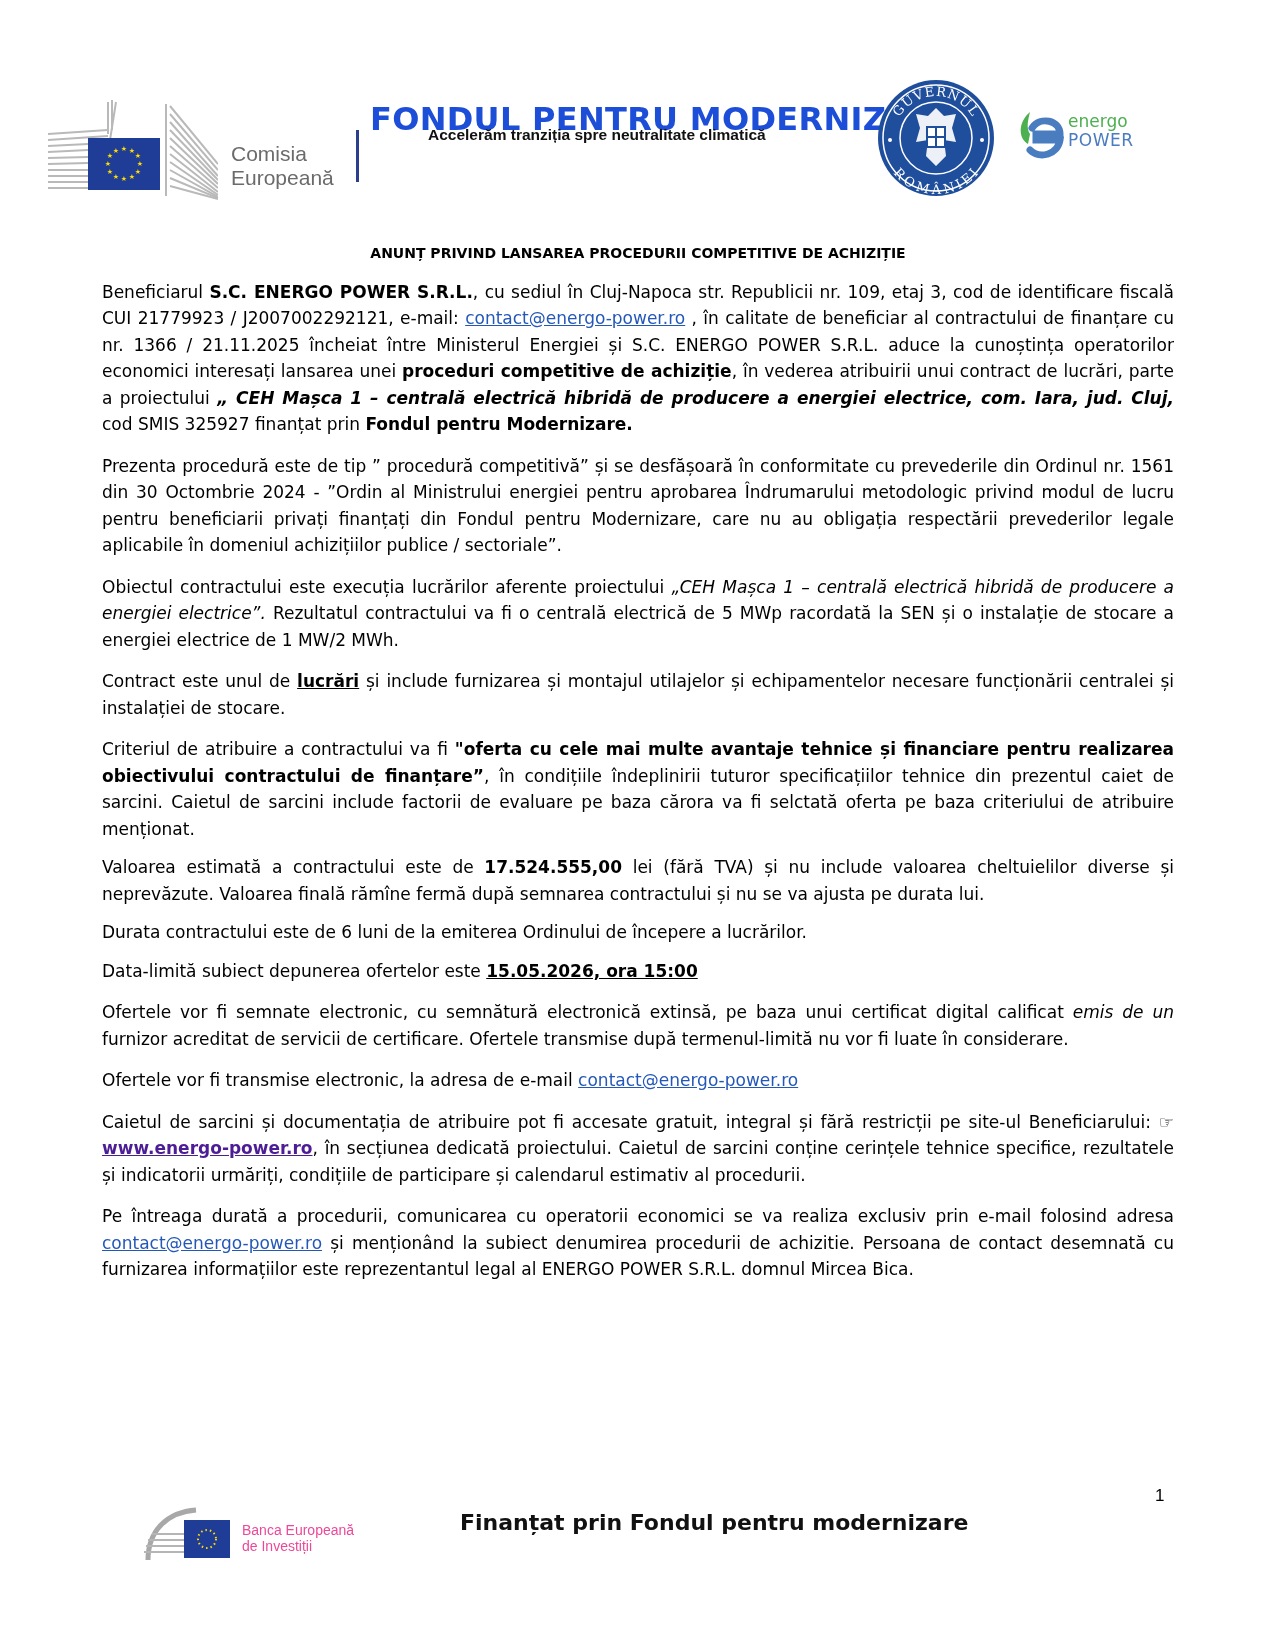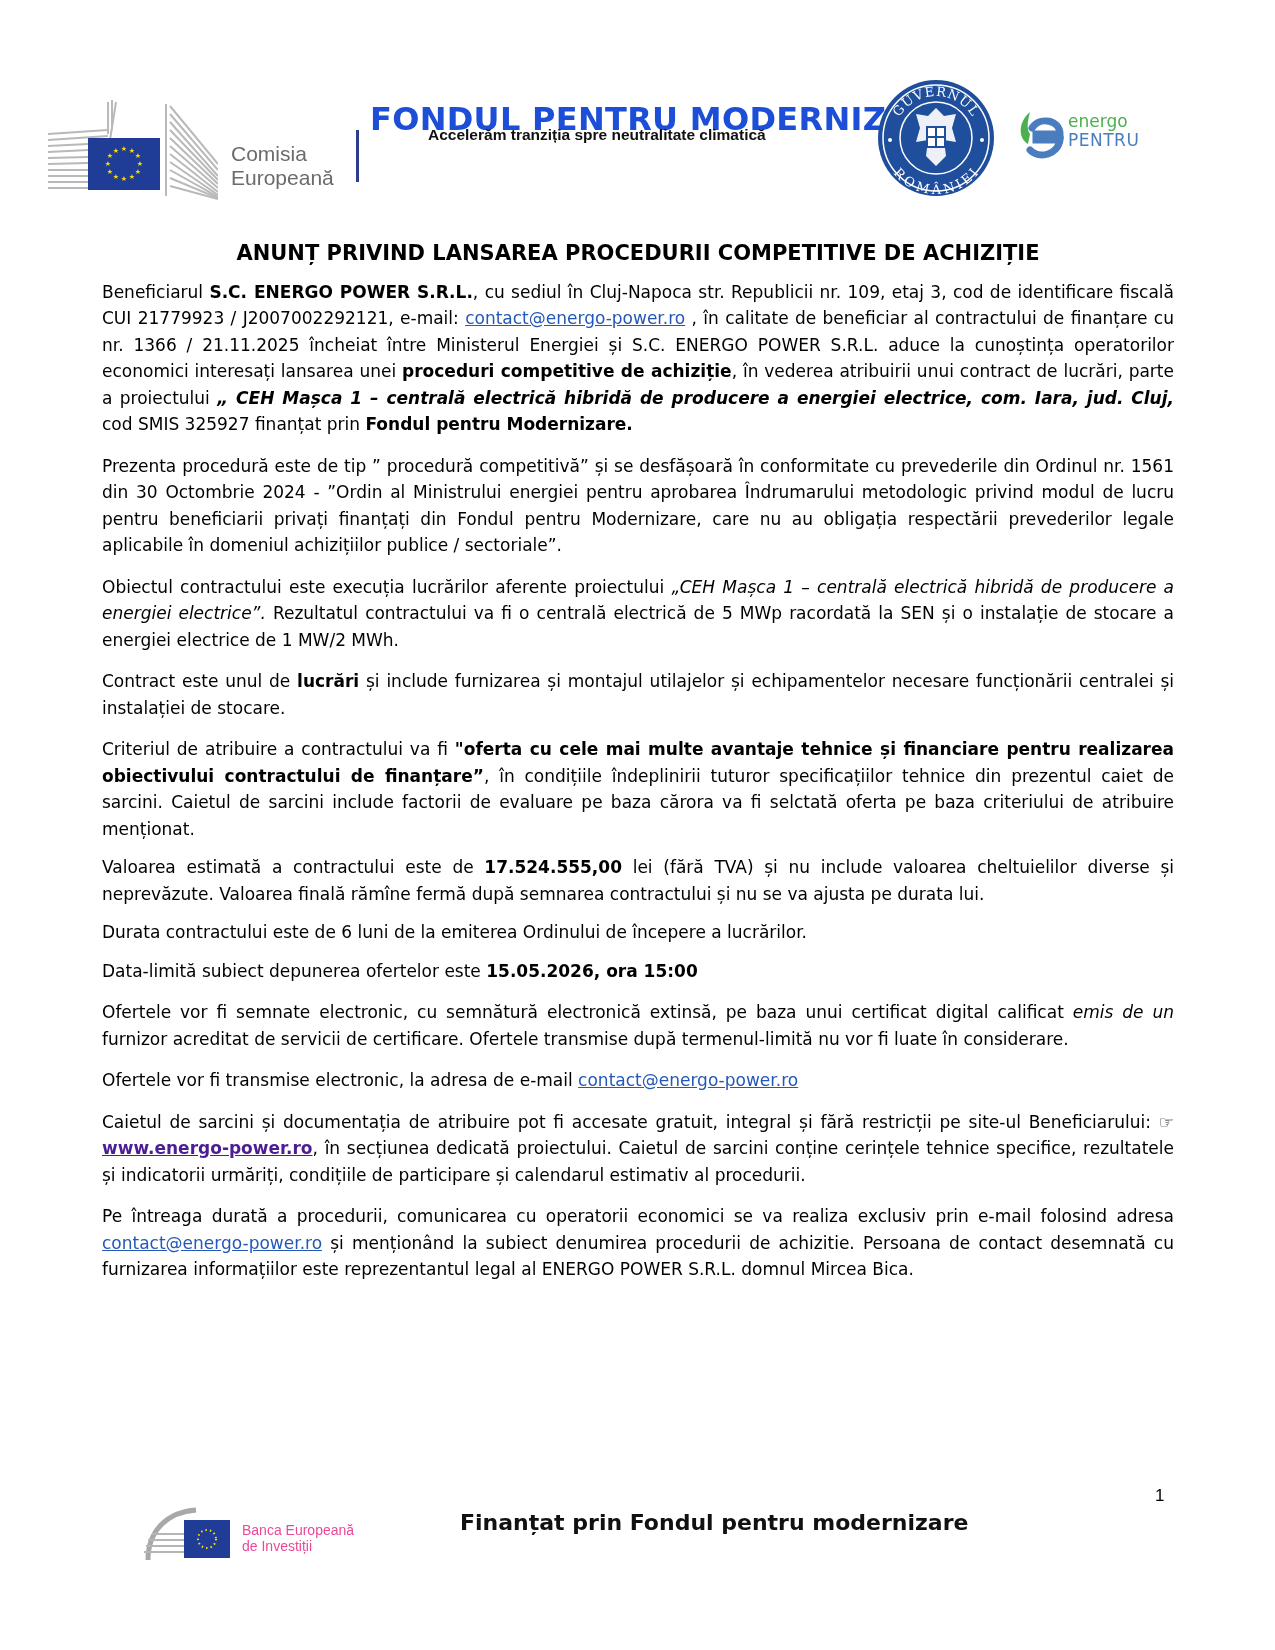--- a/index.html
+++ b/index.html
@@ -24,25 +24,25 @@
   .energo-logo { position: absolute; left: 968px; top: 30px; width: 170px; height: 60px; }
   .energo-text { position: absolute; left: 52px; top: 4px; font-family: "DejaVu Sans", sans-serif;
                  font-size: 17px; line-height: 19px; }
   .energo-text .e1 { color: #4caf50; }
   .energo-text .e2 { color: #4a7cc0; letter-spacing: 0.5px; }
 
   
   .content { position: absolute; left: 102px; top: 240px; width: 1072px;
              font-family: "DejaVu Sans", sans-serif; font-size: 17px; line-height: 26.5px; }
   .content p { margin: 12px 0 15px 0; text-align: justify; }
-  .doc-title { text-align: center; font-weight: bold; font-size: 21px; margin: 0 0 10px 0; }
+  .doc-title { text-align: center; font-weight: bold; font-size: 14px; margin: 0 0 10px 0; }
   .tight { margin-bottom: 8px !important; }
   .link { color: #2458b8; text-decoration: underline; }
   .link-bold { color: #4c1d95; font-weight: bold; text-decoration: underline; }
-  b.u { }
+  b.u { text-decoration: underline; }
   i.big { font-style: italic; font-weight: bold; }
 
   
   .page-num { position: absolute; left: 1155px; top: 1486px; font-size: 17px; font-family: "Liberation Sans", sans-serif; }
   .eib-logo { position: absolute; left: 118px; top: 1500px; width: 260px; height: 70px; }
   .eib-flag { position: absolute; left: 66px; top: 20px; width: 46px; height: 38px; background: #1f3c96; }
   .eib-text { position: absolute; left: 124px; top: 22px; font-family: "Liberation Sans", sans-serif;
               font-size: 14px; line-height: 16px; color: #ec4899; }
   .footer-caption { position: absolute; left: 460px; top: 1510px; font-family: "DejaVu Sans", sans-serif;
                     font-size: 22px; font-weight: bold; color: #111; white-space: nowrap; }
@@ -134,21 +134,21 @@
         <rect x="61" y="60" width="7" height="8" fill="#fff"></rect>
     </svg>
 
     <div class="energo-logo">
       <svg width="50" height="56" viewBox="0 0 50 56">
         <path d="M14 4 C2 14 2 30 12 36 L14 26 C10 20 12 12 14 4 Z" fill="#4caf50"></path>
         <path d="M16 20 C24 8 44 12 44 26 L20 26 L20 32 L44 32 C42 46 24 52 14 42" fill="none" stroke="#4a7cc0" stroke-width="7" stroke-linecap="round"></path>
       </svg>
       <div class="energo-text">
         <div class="e1">energo</div>
-        <div class="e2">PENTRU</div>
+        <div class="e2">POWER</div>
       </div>
     </div>
   </div>
 
   <div class="content">
     <div class="doc-title">ANUNȚ PRIVIND LANSAREA PROCEDURII COMPETITIVE DE ACHIZIȚIE</div>
 
     <p>
       <span>Beneficiarul </span><b>S.C. ENERGO POWER S.R.L.</b><span>, cu sediul în Cluj-Napoca str. Republicii nr. 109, etaj 3, cod de identificare fiscală CUI 21779923 / J2007002292121, e-mail: </span><a class="link">contact@energo-power.ro</a><span> , în calitate de beneficiar al contractului de finanțare cu nr. 1366 / 21.11.2025 încheiat între Ministerul Energiei și S.C. ENERGO POWER S.R.L. aduce la cunoștința operatorilor economici interesați lansarea unei </span><b>proceduri competitive de achiziție</b><span>, în vederea atribuirii unui contract de lucrări, parte a proiectului </span><i class="big">„ CEH Mașca 1 – centrală electrică hibridă de producere a energiei electrice, com. Iara, jud. Cluj,</i><span> cod SMIS 325927 finanțat prin </span><b>Fondul pentru Modernizare.</b>
     </p>

